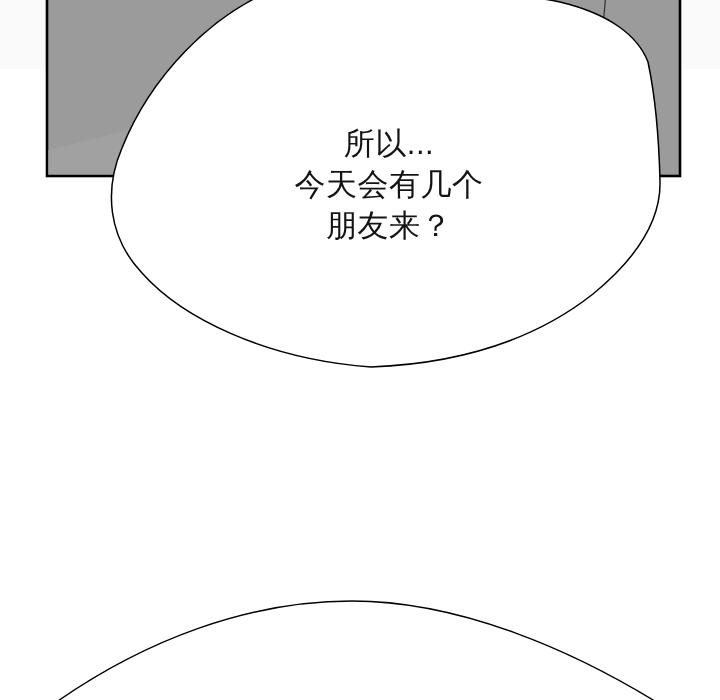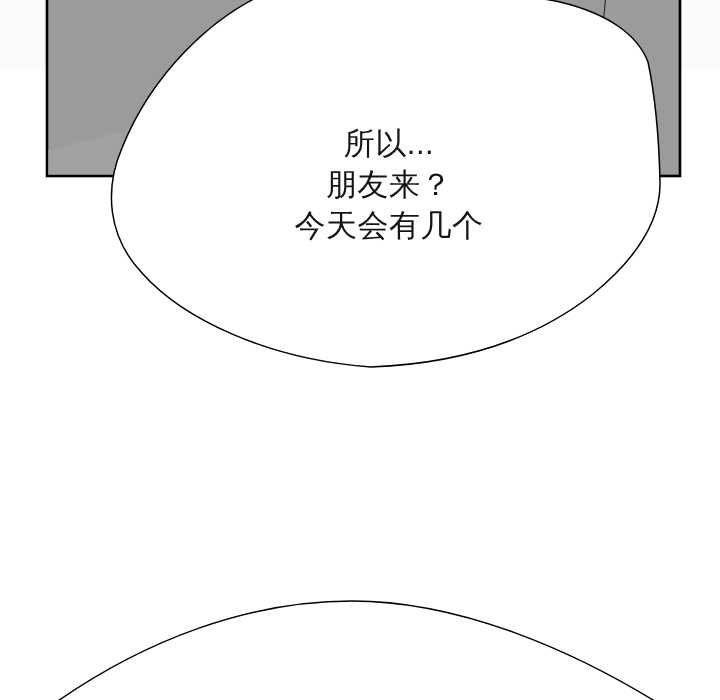--- a/index.html
+++ b/index.html
@@ -65,17 +65,17 @@
              C 520,-6 480,-10 450,-12
              Z" stroke="#000000" stroke-width="1.5" fill="#ffffff"></path>
 
     <path d="M 55,703
              C 145,640 248,601 352,601
              C 462,601 575,652 658,703" fill="none" stroke="#000000" stroke-width="1.4"></path>
   </svg>
 
   <div class="bubble-text">
     <div>所以...</div>
+    <div>今天会有几个</div>
     <div>朋友来？</div>
-    <div>今天会有几个</div>
   </div>
 
 </div>
 
 </body></html>

